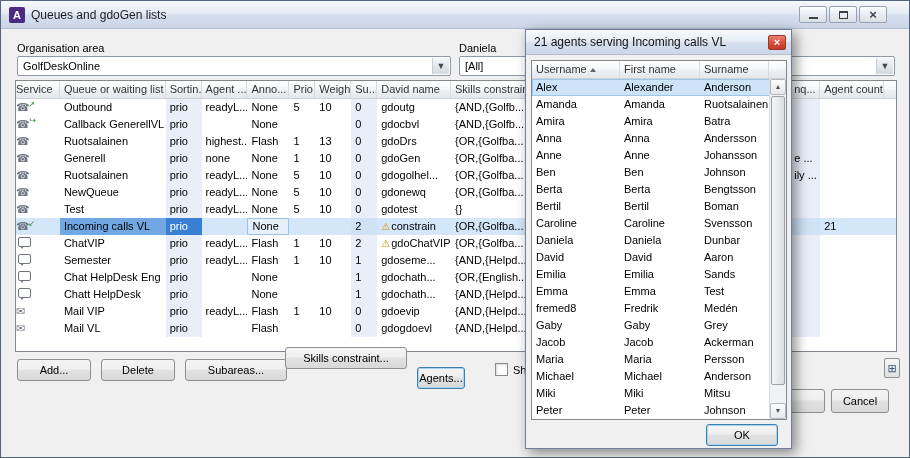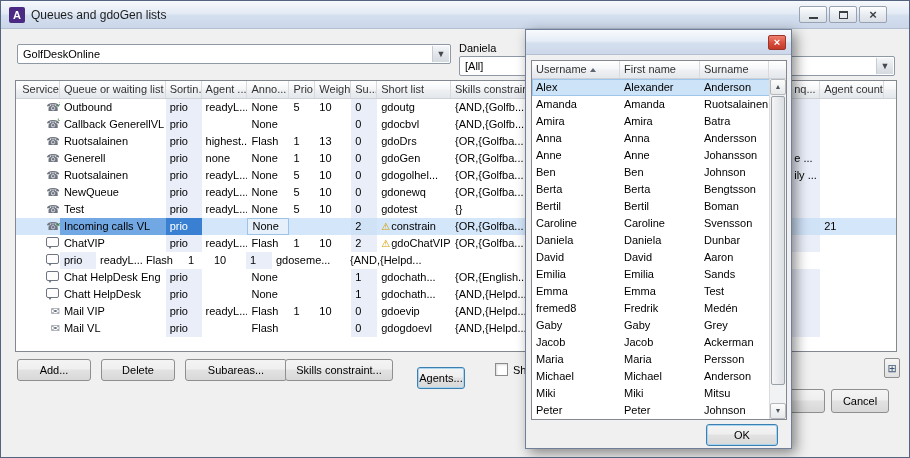--- a/index.html
+++ b/index.html
@@ -26,21 +26,21 @@
   .combo-arrow{position:absolute;right:1px;top:1px;bottom:1px;width:17px;text-align:center;
     background:linear-gradient(#f4f6f8,#e3e7ec 50%,#d5dae1);border-left:1px solid #c6ccd3;color:#44494f;line-height:16px;font-size:9px}
 
   
   .qtable{position:absolute;left:14px;top:79px;width:882px;height:272px;background:#fff;border:1px solid #828790;overflow:hidden}
   .thead{display:flex;height:18px;line-height:17px;
     background:linear-gradient(#ffffff,#f6f7f9 45%,#eef0f3 55%,#e4e7eb);border-bottom:1px solid #cdd0d4;color:#333}
   .th{padding-left:4px;border-right:1px solid #d8dadd;overflow:hidden;white-space:nowrap}
   .trow{display:flex;height:17px;line-height:17px}
   .cell{padding-left:4px;overflow:hidden;white-space:nowrap}
-  .c-service{width:44px;text-align:right;padding-left:0}
+  .c-service{width:44px;text-align:left;padding-left:0}
   .c-queue{width:106px}
   .c-sorting{width:36px}
   .c-agent{width:46px}
   .c-anno{width:42px}
   .c-prio{width:26px}
   .c-weight{width:36px}
   .c-su{width:26px}
   .c-short{width:74px}
   .c-skills{width:100px}
   .c-filler{width:240px}
@@ -119,41 +119,41 @@
       <div class="winbtn">
           <span class="g-max"></span>
         </div>
       <div class="winbtn">
           <span class="g-close">×</span>
         </div>
     </div>
   </div>
 
   <span class="field-label" style="left:16px;top:41px">Organisation area</span>
-  <div class="combo" style="left:16px;top:43px;width:434px">
+  <div class="combo" style="left:16px;top:55px;width:434px">
     <span>GolfDeskOnline</span>
     <span class="combo-arrow">▼</span>
   </div>
   <span class="field-label" style="left:458px;top:41px">Daniela</span>
   <div class="combo" style="left:458px;top:55px;width:436px">
     <span>[All]</span>
     <span class="combo-arrow">▼</span>
   </div>
 
   <div class="qtable">
     <div class="thead">
       <div class="th c-service">Service</div>
       <div class="th c-queue">Queue or waiting list</div>
       <div class="th c-sorting">Sortin...</div>
       <div class="th c-agent">Agent ...</div>
       <div class="th c-anno">Anno...</div>
       <div class="th c-prio">Prio</div>
       <div class="th c-weight">Weight</div>
       <div class="th c-su">Su...</div>
-      <div class="th c-short">Short list</div>
+      <div class="th c-short">David name</div>
       <div class="th c-skills">Skills constrain...</div>
       <div class="th c-filler"></div>
       <div class="th c-nq">nq...</div>
       <div class="th c-count">Agent count</div>
       <div class="th c-tail" style="border-right:none"></div>
     </div>
     <div>
         <div class="trow">
       <div class="cell c-service"><span class="svc-icon icon-outbound-call"></span></div>
       <div class="cell c-queue">Outbound</div>
@@ -293,20 +293,21 @@
       <div class="cell c-su">2</div>
       <div class="cell c-short"><span class="warn">⚠</span><span>gdoChatVIP</span></div>
       <div class="cell c-skills">{OR,{Golfba...</div>
       <div class="cell c-filler"></div>
       <div class="cell c-nq"></div>
       <div class="cell c-count"></div>
       <div class="cell c-tail"></div>
     </div>
         <div class="trow">
       <div class="cell c-service"><span class="svc-icon icon-chat"></span></div>
+      <div class="cell c-queue">Semester</div>
       <div class="cell c-sorting">prio</div>
       <div class="cell c-agent">readyL...</div>
       <div class="cell c-anno">Flash</div>
       <div class="cell c-prio">1</div>
       <div class="cell c-weight">10</div>
       <div class="cell c-su">1</div>
       <div class="cell c-short"><span>gdoseme...</span></div>
       <div class="cell c-skills">{AND,{Helpd...</div>
       <div class="cell c-filler"></div>
       <div class="cell c-nq"></div>
@@ -376,32 +377,33 @@
       <div class="cell c-nq"></div>
       <div class="cell c-count"></div>
       <div class="cell c-tail"></div>
     </div>
       </div>
   </div>
 
   <div class="btn" style="left:16px;top:358px;width:74px">Add...</div>
   <div class="btn" style="left:100px;top:358px;width:74px">Delete</div>
   <div class="btn" style="left:184px;top:358px;width:102px">Subareas...</div>
-  <div class="btn" style="left:284px;top:358px;width:108px">Skills constraint...</div>
+  <div class="btn" style="left:284px;top:346px;width:122px">Skills constraint...</div>
   <div class="btn btn-focused" style="left:416px;top:366px;width:48px">Agents...</div>
   <span class="checkbox" style="left:494px;top:362px"></span>
   <span class="chk-label" style="left:512px;top:363px">Show o</span>
 
   <div class="tool-btn" style="left:883px;top:357px"><span>⊞</span></div>
 
   <div class="btn" style="left:766px;top:388px;width:58px;height:24px;line-height:22px"></div>
   <div class="btn" style="left:830px;top:388px;width:58px;height:24px;line-height:22px">Cancel</div>
 
   <div class="popup">
     <div class="popup-titlebar">
+      <span class="popup-title">21 agents serving Incoming calls VL</span>
       <span class="popup-close"><span>×</span></span>
     </div>
 
     <div class="atable">
       <div class="ahead">
         <div class="ah ah-user"><span>Username</span><span class="sort-asc"></span></div>
         <div class="ah ah-first">First name</div>
         <div class="ah ah-sur">Surname</div>
         <div class="ah ah-sb"></div>
       </div>

